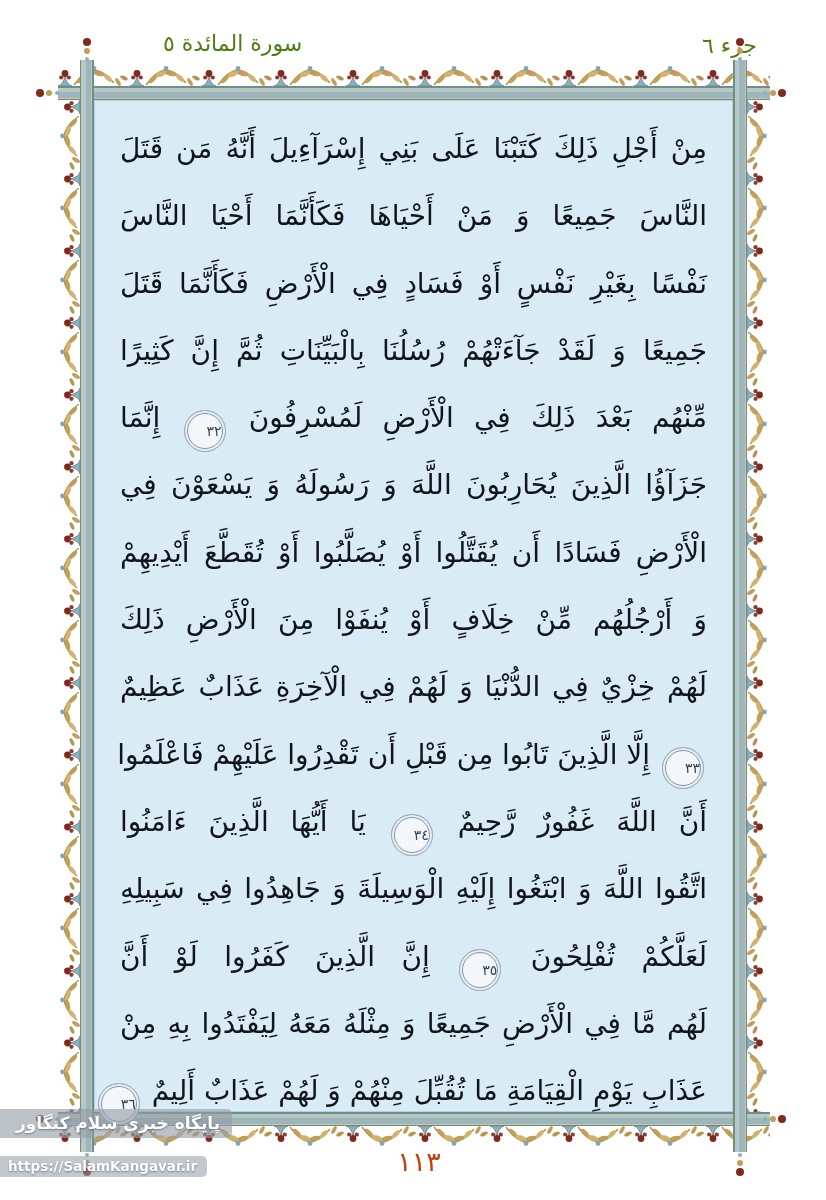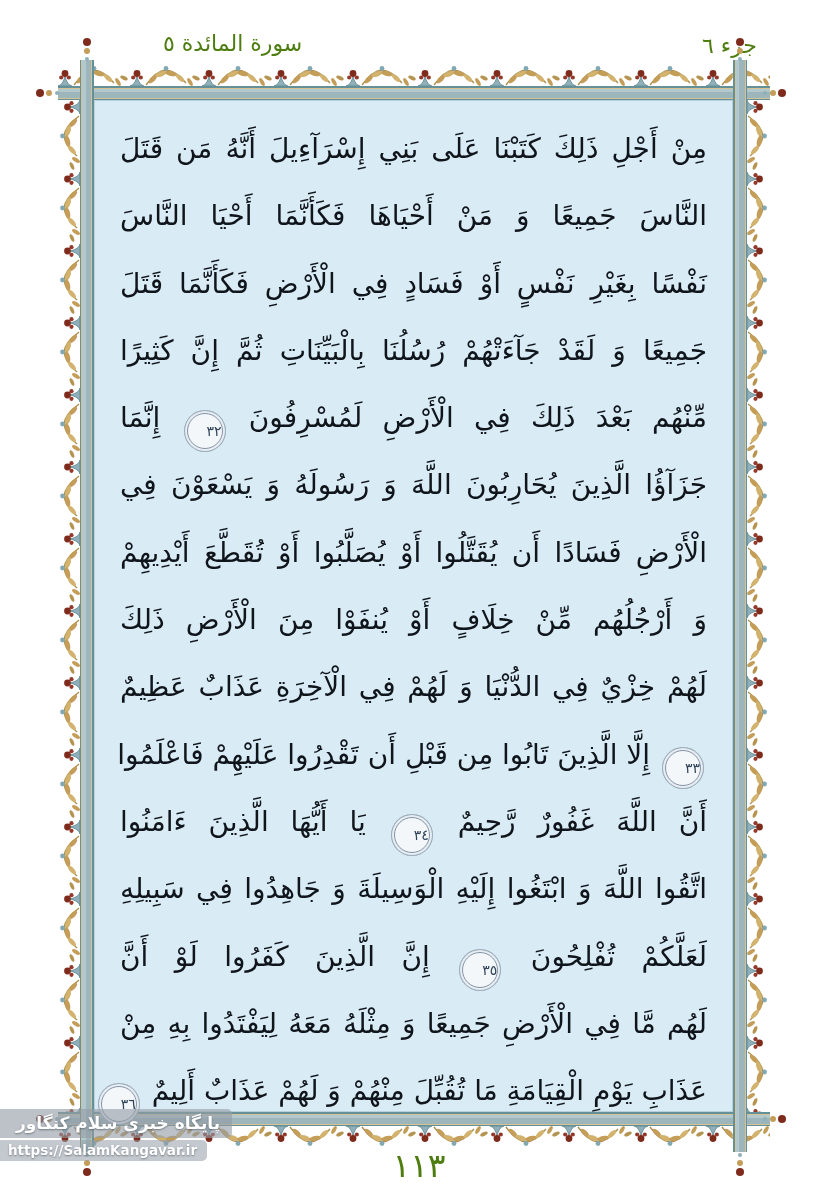--- a/index.html
+++ b/index.html
@@ -64,32 +64,32 @@
     background:#f3f7fa;border:1.2px solid #8494a6;
     box-shadow:0 0 0 2px #e7edf3,0 0 0 3px #98a8b8;
     outline:1.6px dotted #9fb0bf;outline-offset:2.5px;
     align-items:center;justify-content:flex-start;
     vertical-align:-9px;margin:0 6px;
   }
   .mnum{font-size:14px;line-height:1;color:#2f4257;}
 
   
   .pagenum{position:absolute;left:0;right:0;top:1146px;text-align:center;
-    font-size:33px;color:#4d7c0f;padding-left:12px;}
+    font-size:27px;color:#c2410c;padding-left:12px;}
 
   
   .wm{position:absolute;left:0;top:1109px;z-index:6;}
   .wm1{
     display:inline-block;background:rgba(148,157,167,.62);color:#ffffff;
     font-weight:700;font-size:17px;padding:4px 12px 5px 16px;
     border-radius:0 5px 5px 0;direction:rtl;
     text-shadow:0 1px 2px rgba(55,65,75,.55);white-space:nowrap;
   }
   .wm2{
-    display:block;margin-top:2px;width:max-content;
+    display:block;margin-top:18px;width:max-content;
     background:rgba(148,157,167,.55);color:#ffffff;font-weight:700;
     font-size:13.5px;padding:2px 10px 3px 8px;border-radius:0 5px 5px 0;
     text-shadow:0 1px 2px rgba(55,65,75,.55);white-space:nowrap;
   }
 </style>
 </head>
 <body>
 
 <div class="page">
 

